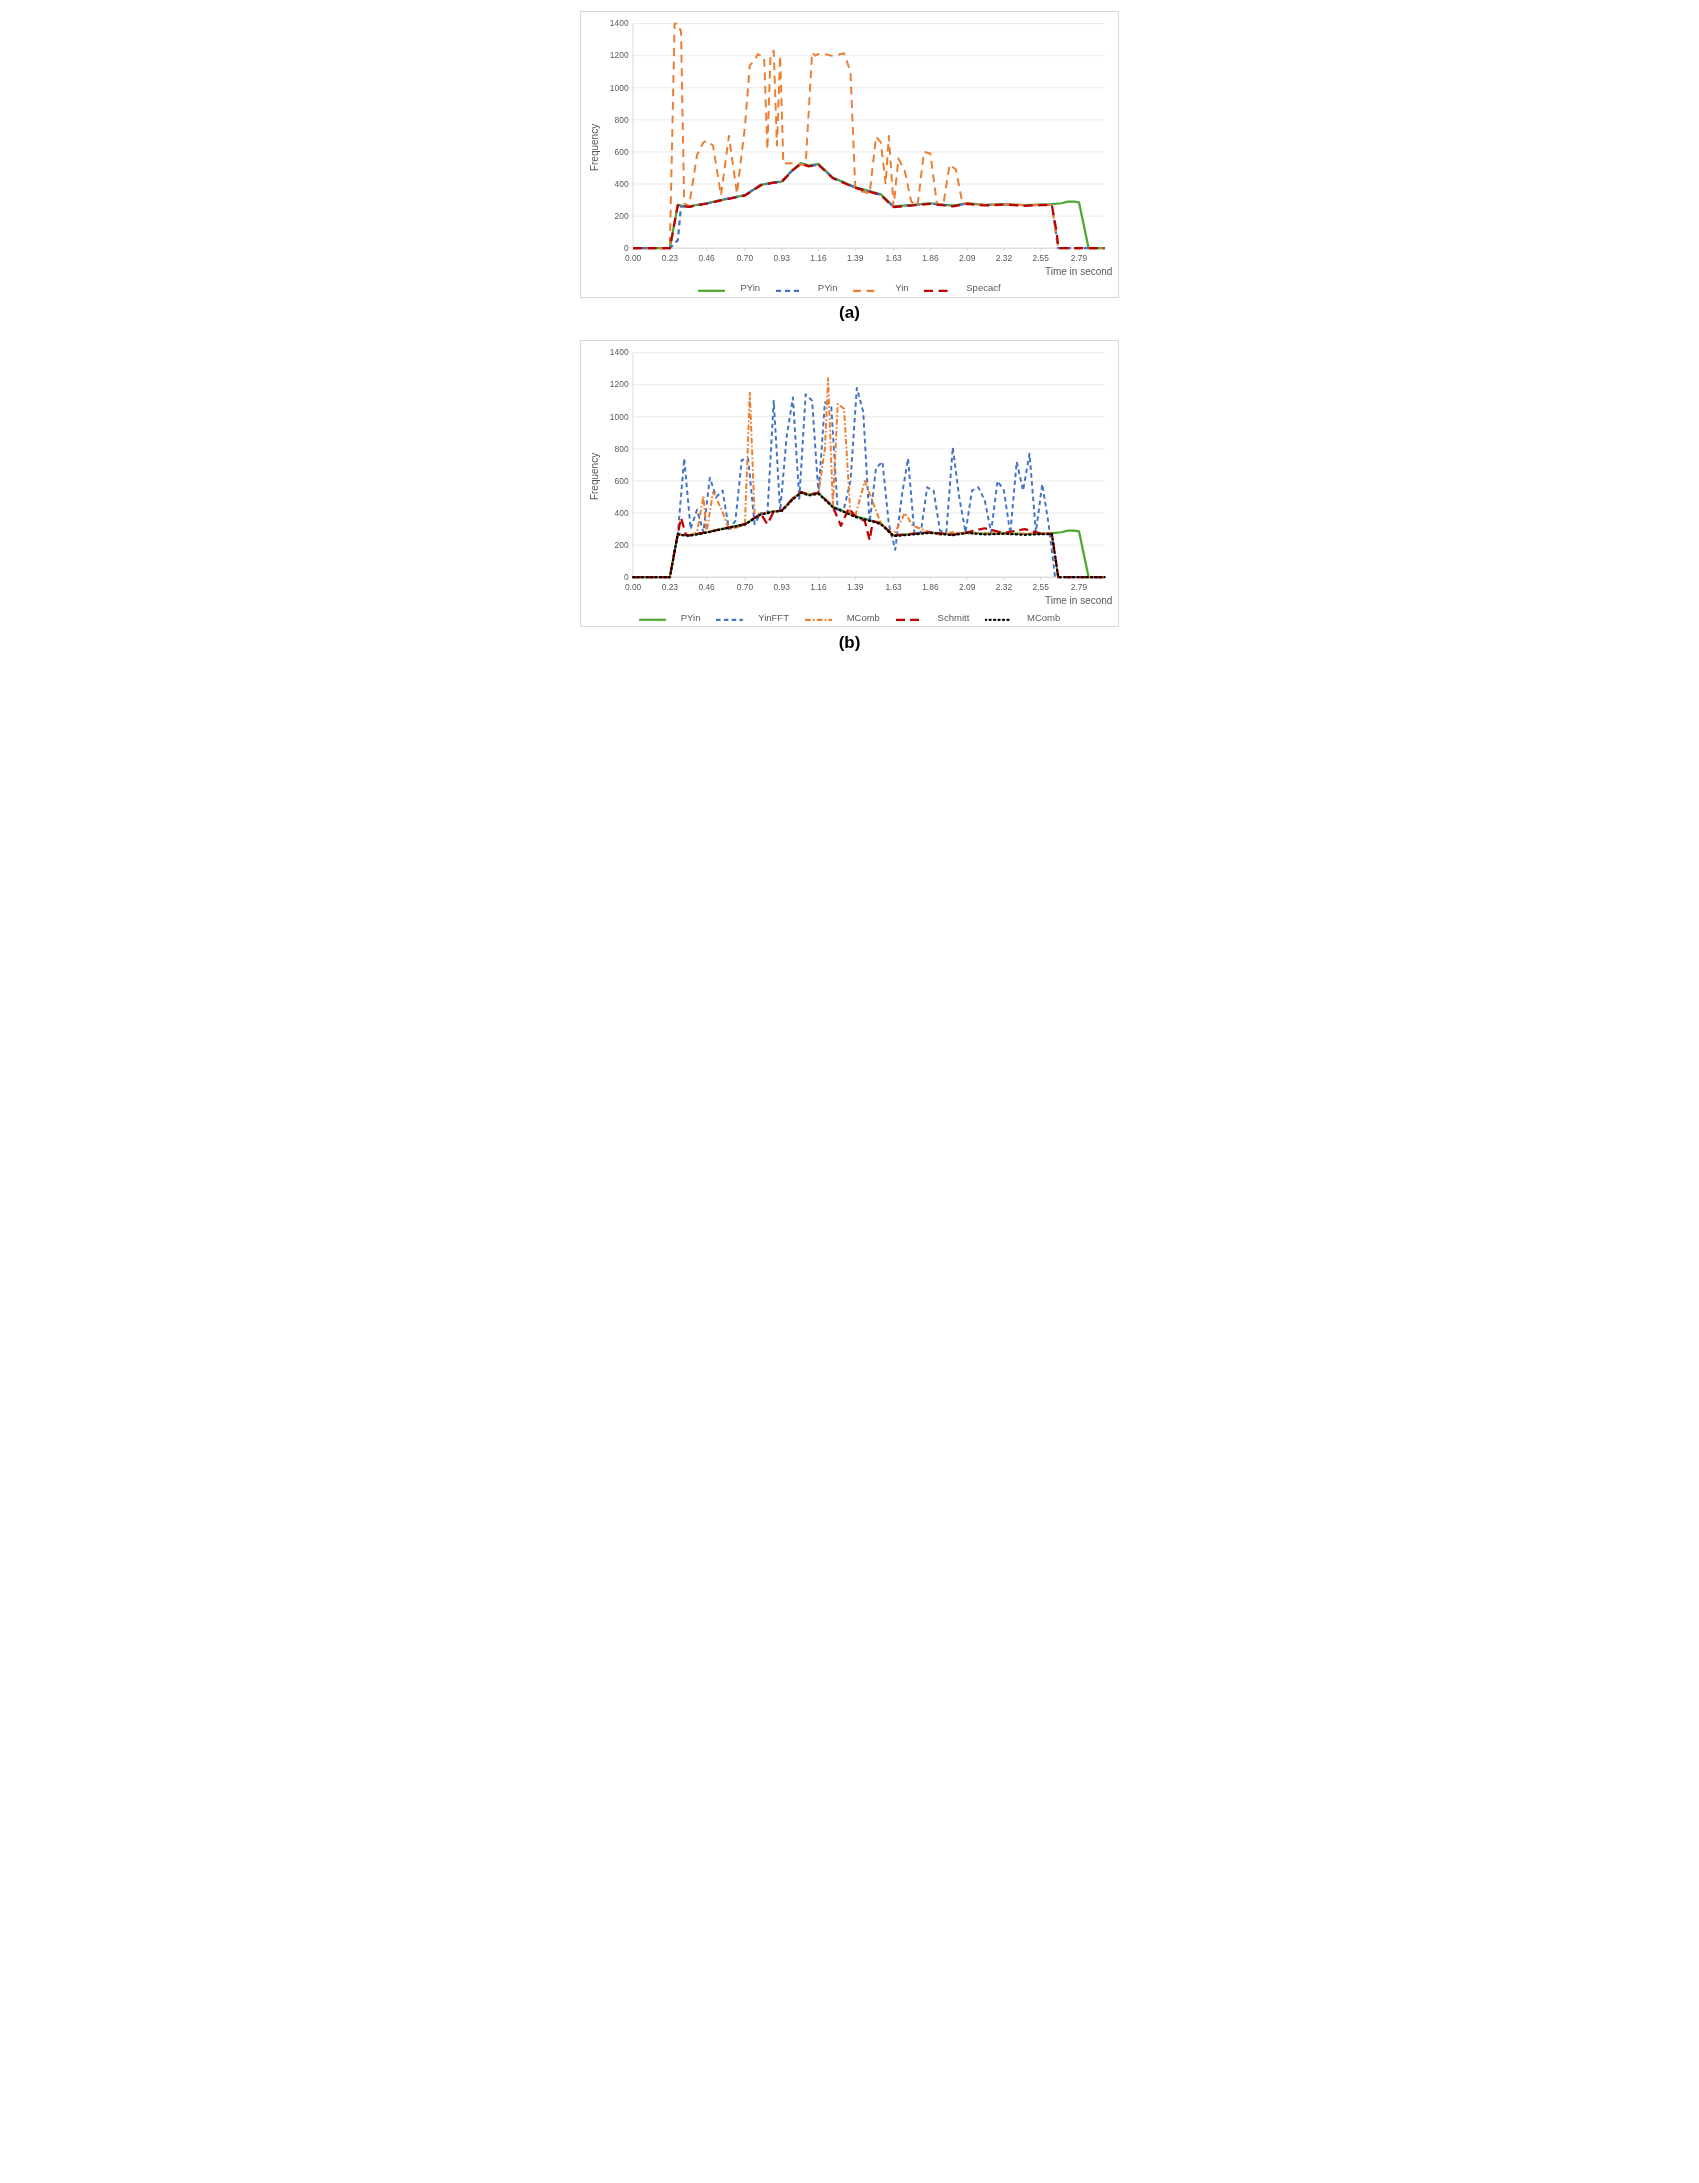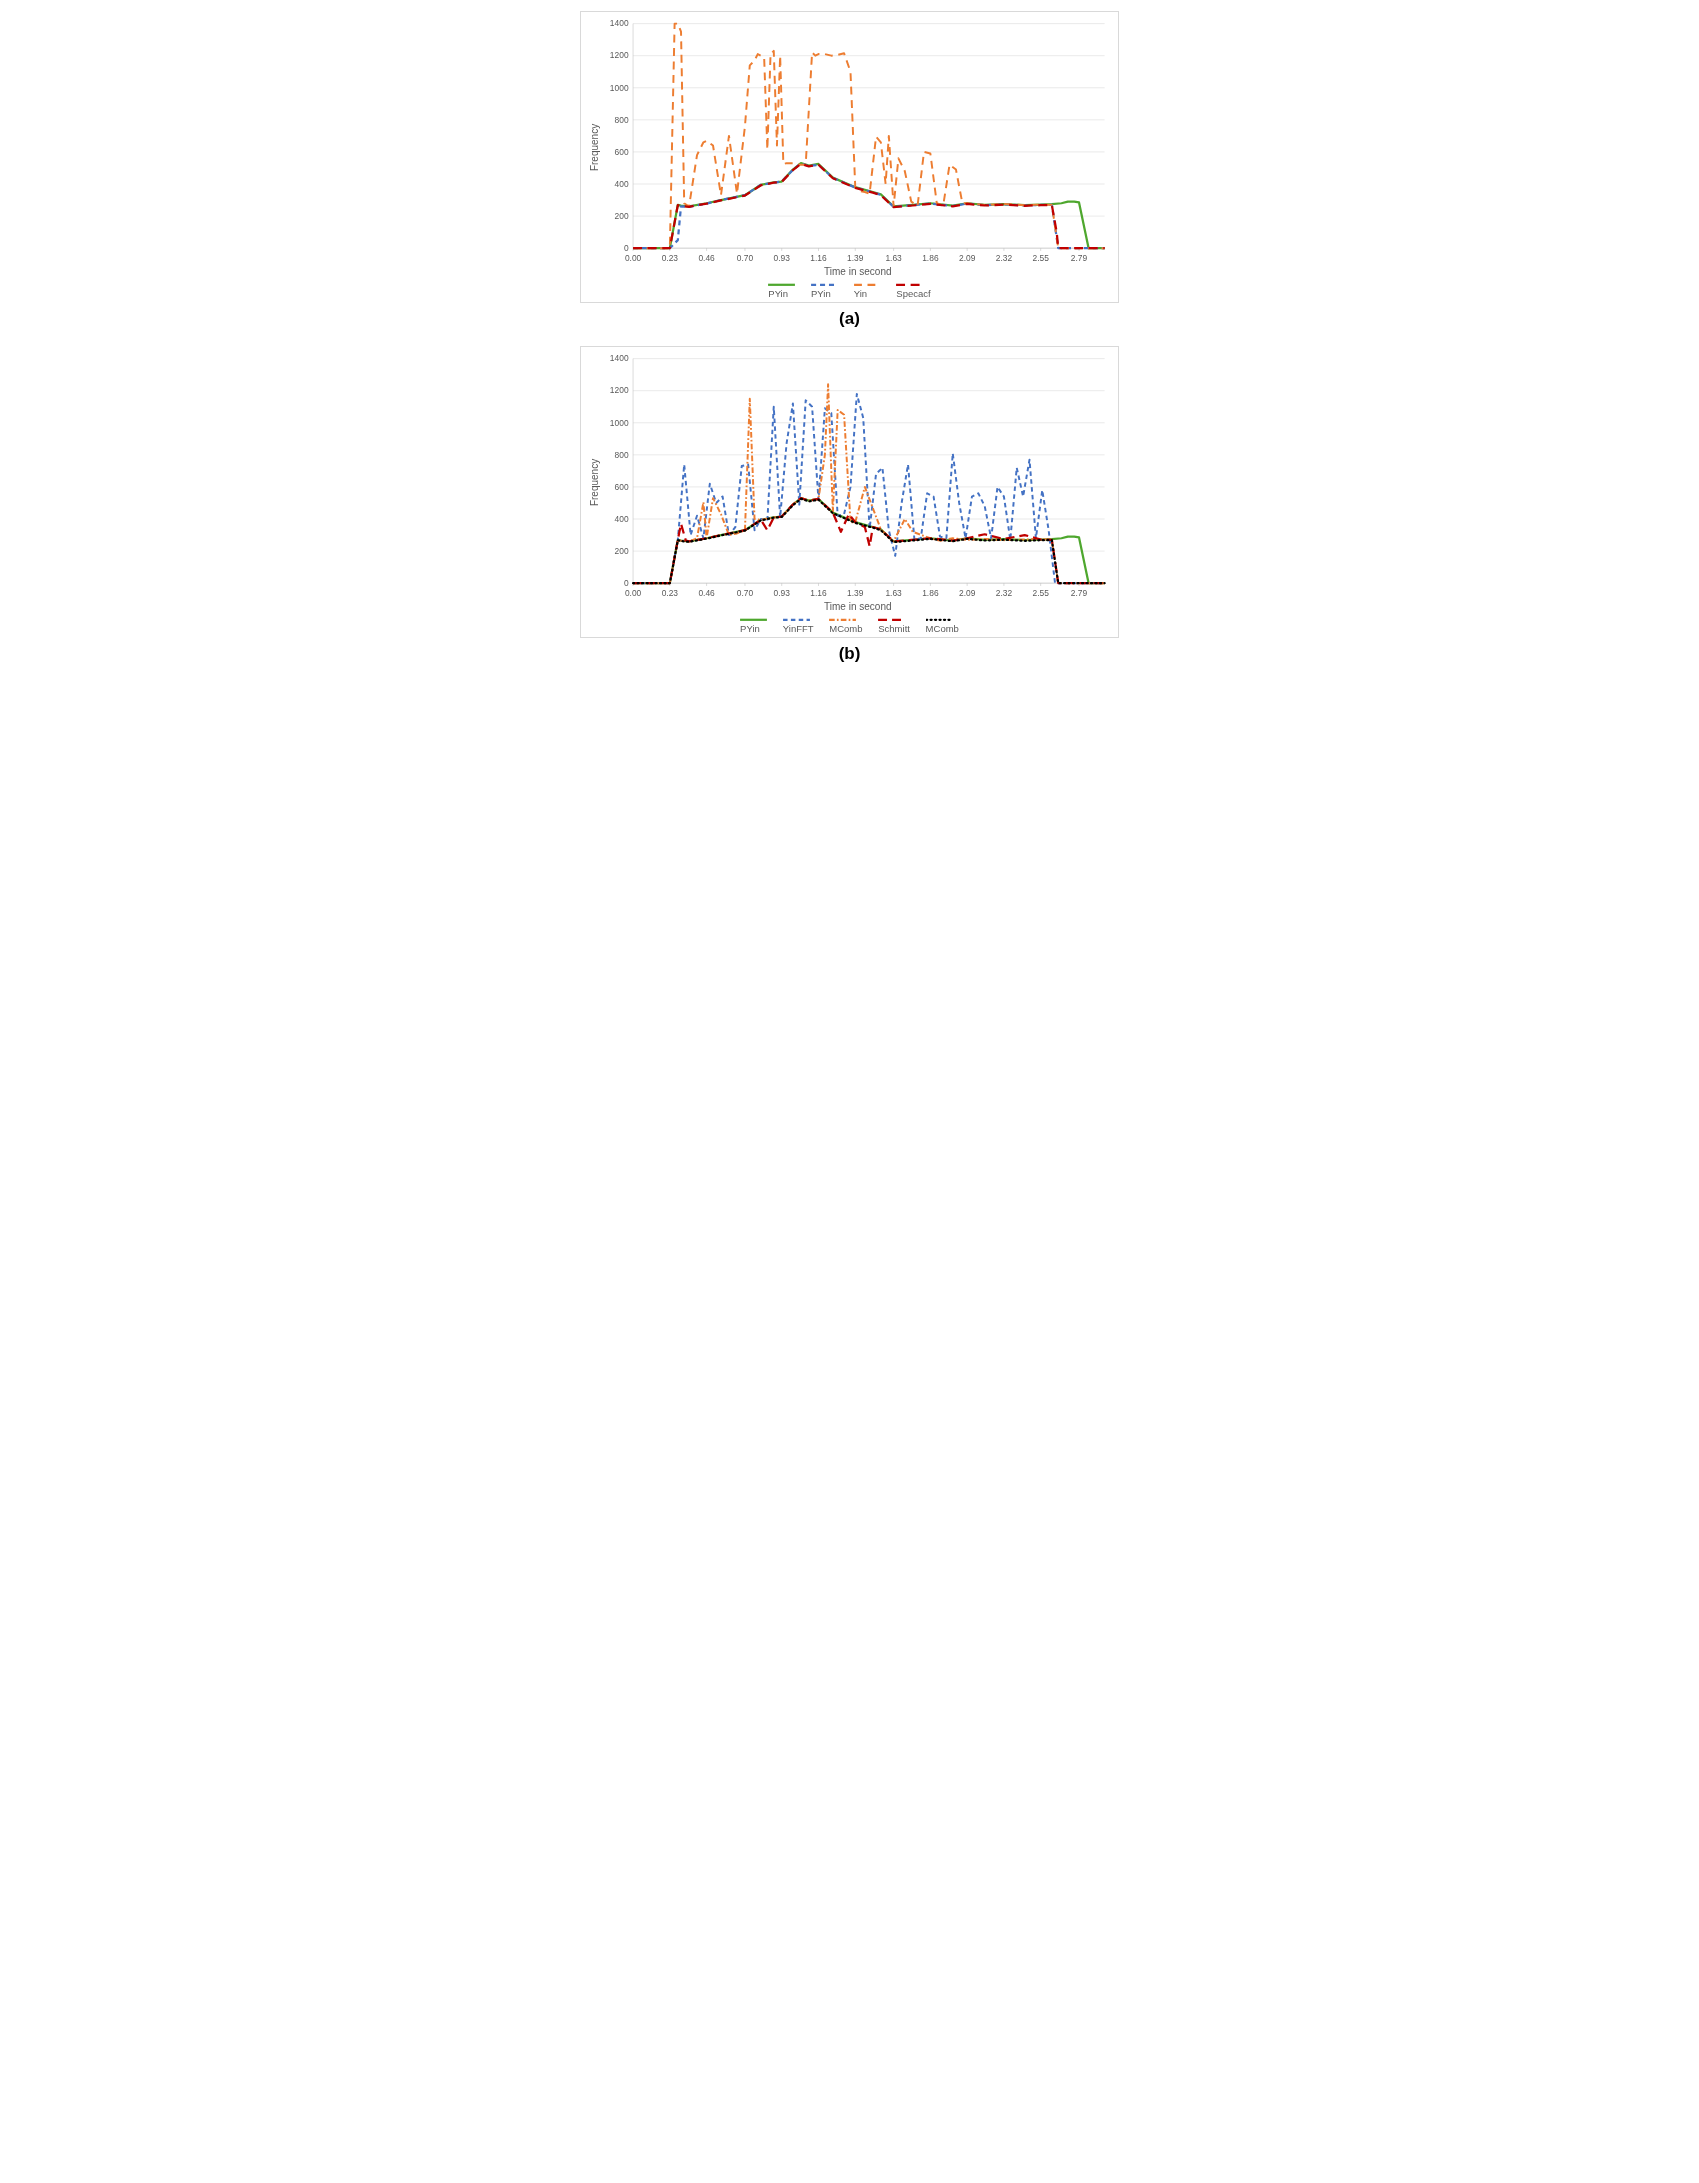--- a/index.html
+++ b/index.html
@@ -26,35 +26,35 @@
     writing-mode: vertical-rl;
     transform: rotate(180deg);
     text-align: center;
     font-size: 10px;
     padding: 0 2.2px 0 3.4px;
     color: #595959;
   }
   .plot-col { flex: 1; }
   svg.plot { width: 100%; height: 247px; display: block; }
   .xlabel {
-    text-align: center;
+    text-align: right;
     font-size: 10px;
     margin-top: 1.1px;
     color: #595959;
   }
   .legend {
     display: flex;
     justify-content: center;
     gap: 15.7px;
     margin-top: 5.6px;
     font-size: 9.5px;
     color: #595959;
     flex-wrap: wrap;
   }
-  .legend-item { display: flex; align-items: flex-start; gap: 0; flex-direction: column; }
+  .legend-item { display: flex; align-items: flex-end; gap: 15px; }
   .subcaption {
     text-align: center;
     font-size: 17px;
     font-weight: 700;
     margin: 5.6px 0 9px 0;
     color: #000;
   }
   .grid-line { stroke: #d9d9d9; stroke-width: 1; }
   .axis-line { stroke: #bfbfbf; stroke-width: 1; }
   .tick text { font-size: 15px; fill: #595959; }

